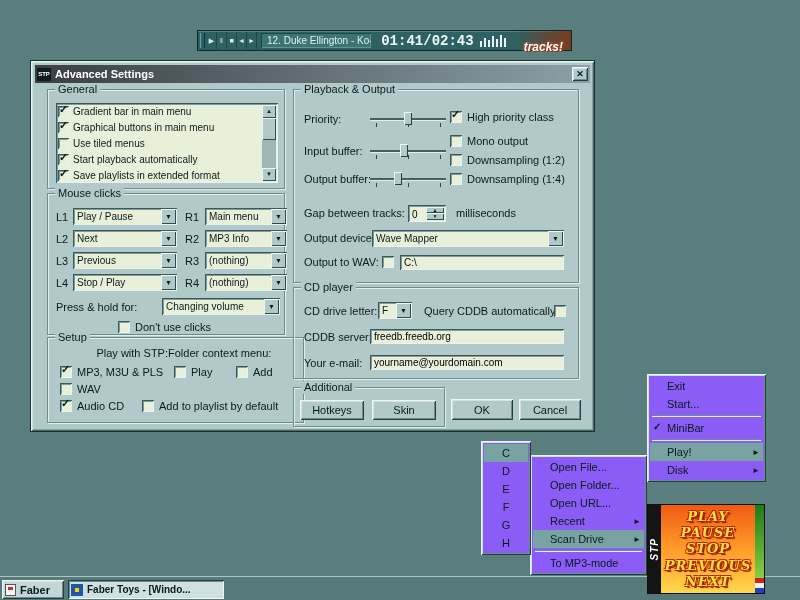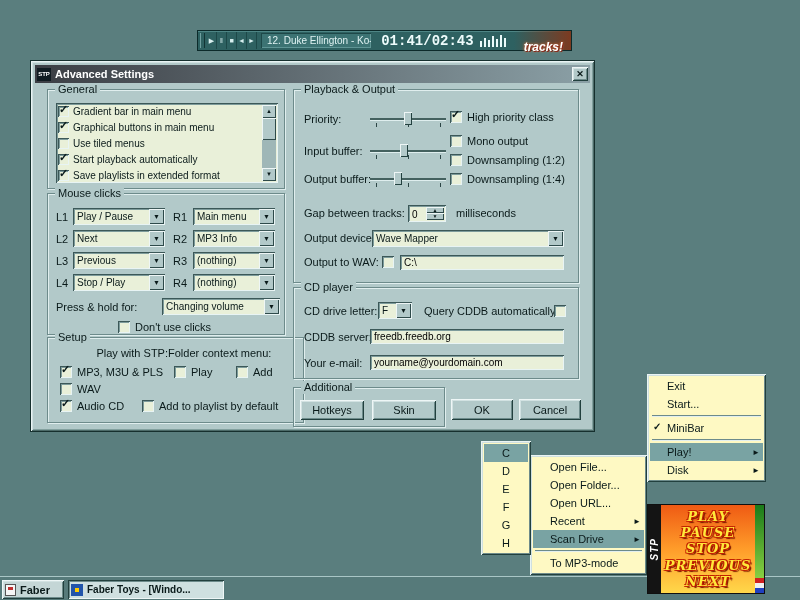--- a/index.html
+++ b/index.html
@@ -78,21 +78,21 @@
            box-shadow:inset 1px 1px 0 #3c5858, inset -1px -1px 0 #e8f4f4, inset 2px 2px 0 #7d9b9b; }
   .combo-val { flex:1; font-size:10px; padding:3px 0 0 4px; white-space:nowrap; overflow:hidden; }
   .combo-btn { width:15px; margin:1px; background:#b2c9c9; font-size:7px; display:flex; align-items:center;
            justify-content:center; box-shadow:inset 1px 1px 0 #eef6f6, inset -1px -1px 0 #2e4a4a; }
 
   
   .mrow { position:absolute; left:8px; width:224px; height:17px; display:flex; align-items:center; }
   #mrow1{top:14px} #mrow2{top:36px} #mrow3{top:58px} #mrow4{top:80px}
   .lbl { font-size:11px; white-space:nowrap; }
   .w17{width:17px;flex:none} .w20{width:20px;flex:none;margin-left:8px}
-  .w92{width:92px} .w82{width:82px} .w118{width:118px}
+  .w92{width:104px} .w82{width:82px} .w118{width:118px}
   #hold-row { position:absolute; left:8px; top:104px; width:224px; display:flex; align-items:center; }
   #hold-row .combo { margin-left:auto; }
   #dontuse-row { position:absolute; left:70px; top:127px; }
 
   
   #setup-labels { position:absolute; left:8px; top:9px; display:flex; font-size:11px; white-space:nowrap; }
   #setup-labels span:first-child { width:112px; }
   .setup-row { position:absolute; left:12px; display:flex; align-items:center; }
   #setup-row1 { top:28px; } #setup-row2 { top:45px; } #setup-row3 { top:62px; }
   .sw114{width:114px} .sw62{width:62px} .sw82{width:82px}
@@ -131,21 +131,21 @@
   #cd-row1 .qlbl{margin-left:12px} #cd-row1 .cb{margin-left:auto;margin-right:4px}
   #cd-row2 .tfield, #cd-row3 .tfield { flex:1; margin-right:6px; }
 
   
   #grp-additional .inner { display:flex; gap:8px; padding:12px 0 0 6px; }
   #grp-additional .btn { width:64px; height:20px; }
   #btn-ok { position:absolute; left:420px; top:338px; width:62px; height:21px; }
   #btn-cancel { position:absolute; left:488px; top:338px; width:62px; height:21px; }
 
   
-  .menu { position:absolute; background:#fef9c3; padding:3px; z-index:30;
+  .menu { position:absolute; background:#8b5cf6; padding:3px; z-index:30;
       box-shadow:inset 1px 1px 0 #e9f4f4, inset -1px -1px 0 #22403e,
                  inset 2px 2px 0 #cfe0e0, inset -2px -2px 0 #6d8b8b; }
   #menu-main  { left:647px; top:374px; width:119px; }
   #menu-play  { left:530px; top:455px; width:117px; }
   #menu-drive { left:481px; top:441px; width:50px;  }
   .mitem { position:relative; height:18px; display:flex; align-items:center; padding:0 14px 0 17px; font-size:11px; white-space:nowrap; }
   .mitem.center { justify-content:center; padding:0; }
   .mitem.hl { background:#79a3a3; }
   .mck { position:absolute; left:3px; top:2px; font-size:10px; font-weight:bold; }
   .mck.on::after { content:"✓"; }

